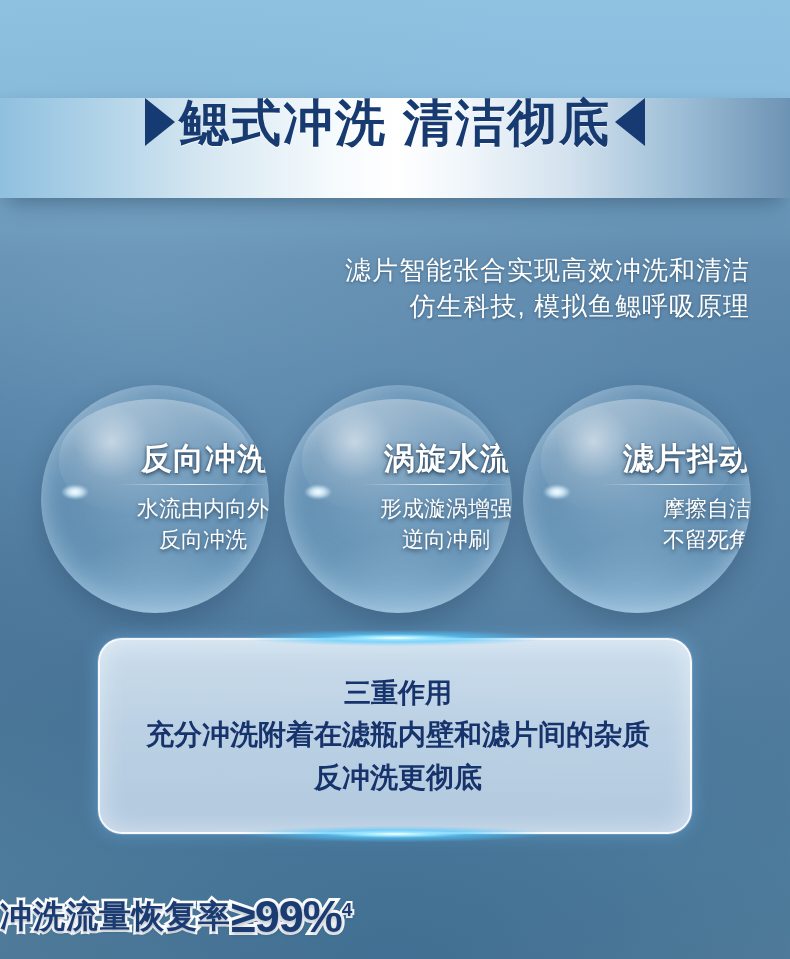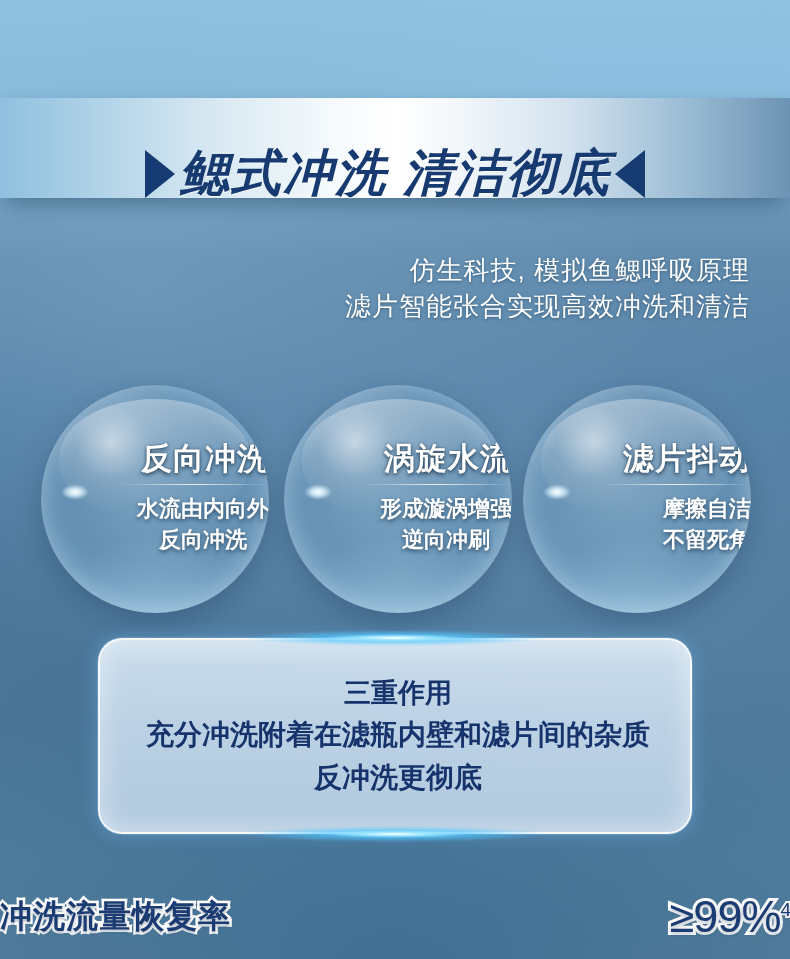--- a/index.html
+++ b/index.html
@@ -18,21 +18,21 @@
   }
   
   .banner{
     position:absolute;left:0;top:98px;width:790px;height:100px;
     background:linear-gradient(90deg,
       #8fc0df 0%, #a9cfe6 10%, #d6e7f1 26%, #f5fafd 42%, #ffffff 50%,
       #f2f7fb 58%, #d3e2ee 72%, #9dbed6 86%, #6d93b4 100%);
     box-shadow:0 10px 22px -6px rgba(20,45,70,0.45);
   }
   .banner-inner{
-    position:absolute;inset:0;display:flex;align-items:flex-end;justify-content:center;gap:4px;font-style:italic;
+    position:absolute;inset:0;display:flex;align-items:flex-start;justify-content:center;gap:4px;
   }
   .arrow{
     width:0;height:0;flex:0 0 auto;
     border-top:24px solid transparent;border-bottom:24px solid transparent;
   }
   .arrow-left{border-left:30px solid #163a72;}
   .arrow-right{border-right:30px solid #163a72;}
   .banner-title{
     font-size:50px;font-weight:bold;color:#173a70;letter-spacing:2px;
     white-space:nowrap;line-height:1;
@@ -77,21 +77,21 @@
   }
   .bubble-title{
     font-size:31px;font-weight:bold;color:#ffffff;letter-spacing:1px;line-height:1.05;
     text-shadow:0 2px 4px rgba(18,44,70,0.75),0 0 2px rgba(10,30,55,0.55);
   }
   .bubble-rule{
     width:150px;height:1px;margin:9px 0 8px 0;
     background:linear-gradient(90deg,rgba(255,255,255,0) 0%,rgba(255,255,255,0.85) 50%,rgba(255,255,255,0) 100%);
   }
   .bubble-desc{
-    font-size:22px;color:#ffffff;line-height:31px;text-align:center;font-weight:700;
+    font-size:22px;color:#ffffff;line-height:31px;text-align:center;font-weight:400;
     text-shadow:0 2px 4px rgba(18,44,70,0.7);
   }
   .bubble-desc div{white-space:nowrap;}
   #bubble-1{left:41px;top:0;}
   #bubble-2{left:284px;top:0;}
   #bubble-3{left:523px;top:0;}
   
   .panel-wrap{position:absolute;left:98px;top:638px;width:594px;height:196px;}
   .panel{
     position:absolute;inset:0;border-radius:24px;
@@ -113,50 +113,50 @@
     position:absolute;inset:0;display:flex;flex-direction:column;
     align-items:center;justify-content:center;gap:3px;
     color:#17336b;font-weight:bold;text-align:center;padding-left:6px;
   }
   .panel-line-1{font-size:27px;line-height:38px;}
   .panel-line-2{font-size:28px;line-height:40px;white-space:nowrap;}
   .panel-line-3{font-size:28px;line-height:40px;}
   
   .footer{
     position:absolute;left:0;top:886px;width:790px;height:62px;
-    display:flex;align-items:center;justify-content:space-between;
+    display:flex;align-items:center;justify-content:flex-start;
   }
   .footer-label{
     font-size:32px;font-weight:bold;color:#1a3c73;letter-spacing:1px;
     -webkit-text-stroke:5px #ffffff;paint-order:stroke fill;
     text-shadow:0 2px 3px rgba(20,45,72,0.35);
   }
   .footer-value{
-    font-size:45px;font-weight:normal;color:#1a3c73;margin-left:10px;letter-spacing:-1px;
+    font-size:45px;font-weight:bold;color:#1a3c73;letter-spacing:-1px;
     -webkit-text-stroke:6px #ffffff;paint-order:stroke fill;
     text-shadow:0 2px 4px rgba(20,45,72,0.35);
   }
   .footer-sup{font-size:19px;vertical-align:super;-webkit-text-stroke:4px #ffffff;paint-order:stroke fill;}
 </style>
 </head>
 <body>
 
 <div class="stage">
 
   <div class="banner">
     <div class="banner-inner">
       <span class="arrow arrow-left"></span>
       <span class="banner-title">鳃式冲洗 清洁彻底</span>
       <span class="arrow arrow-right"></span>
     </div>
   </div>
 
   <div class="subtitle">
+    <div>滤片智能张合实现高效冲洗和清洁</div>
     <div>仿生科技, 模拟鱼鳃呼吸原理</div>
-    <div>滤片智能张合实现高效冲洗和清洁</div>
   </div>
 
   <div class="bubbles">
 
     <div class="bubble" id="bubble-1">
       <div class="bubble-content">
         <div class="bubble-title">反向冲洗</div>
         <div class="bubble-rule"></div>
         <div class="bubble-desc">
           <div>水流由内向外</div>

